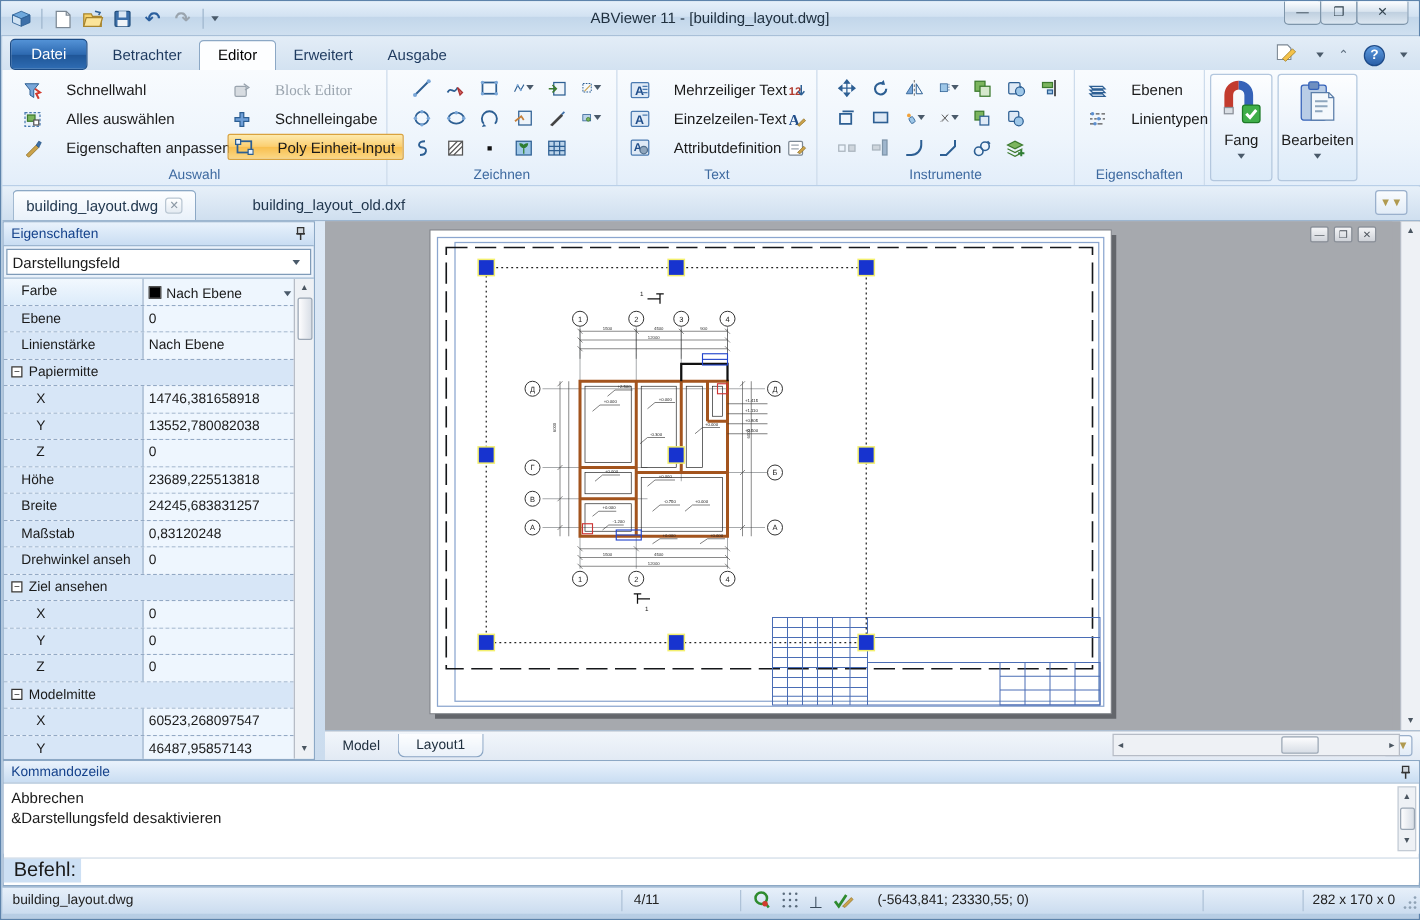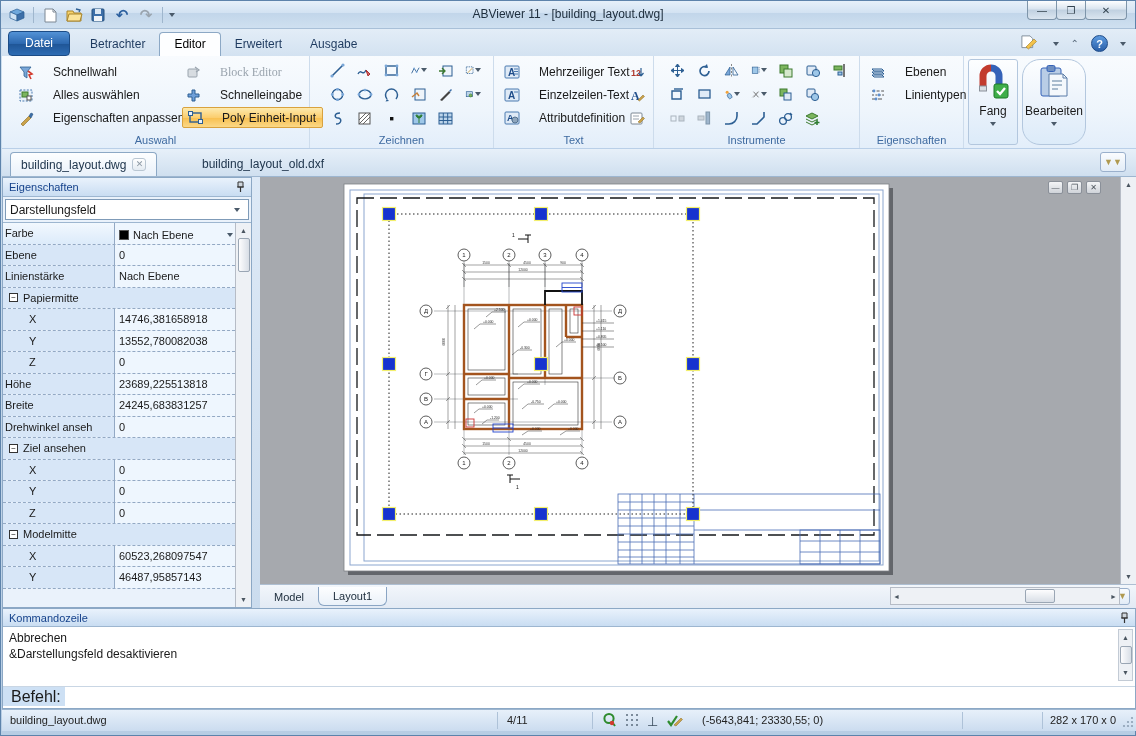--- a/index.html
+++ b/index.html
@@ -70,21 +70,21 @@
   
   .props { width:250px; height:431px; display:flex; flex-direction:column; background:#eaf2fb; border:1px solid #8ca8c5; }
   .phead { height:19px; background:linear-gradient(#e9f2fc,#c9ddf2); border-bottom:1px solid #9db6d0;
     display:flex; align-items:center; justify-content:space-between; padding:0 6px; color:#15428b; font-size:11px; }
   .pcombo { margin:2px 2px; height:21px; border:1px solid #7f9bb8; background:#fff; display:flex; align-items:center;
     justify-content:space-between; padding:0 4px; font-size:12px; }
   .combo-arrow { width:15px; height:15px; display:flex; align-items:center; justify-content:center; }
   .pgrid { flex:1; display:flex; overflow:hidden; border-top:1px solid #9db6d0; }
   .rows { flex:1; display:flex; flex-direction:column; }
   .prow { display:flex; height:21.5px; flex:0 0 21.5px; border-bottom:1px dashed #93a9c4; }
-  .plabel { width:112px; background:#d7e6f7; padding:4px 2px 0 2px; border-right:1px solid #93a9c4;
+  .plabel { width:112px; background:#d7e6f7; padding:4px 2px 0 14px; border-right:1px solid #93a9c4;
     white-space:nowrap; overflow:hidden; }
   .plabel.ind { padding-left:26px; }
   .prow.sel .plabel { background:linear-gradient(#f2f8fe,#dcebfa); }
   .pvalue { flex:1; background:#eef6fe; padding:4px 2px 0 4px; white-space:nowrap; overflow:hidden; }
   .prow.grp .plabel { width:100%; border-right:none; display:flex; align-items:center; gap:5px; padding-top:0; padding-left:6px; }
   .minusbox { width:9px; height:9px; border:1px solid #333; background:#fff; display:inline-flex; align-items:center; justify-content:center;
     font-size:8px; line-height:7px; color:#111; }
   .swatch { display:inline-block; width:10px; height:10px; background:#000; border:1px solid #555; vertical-align:-1px; margin-right:4px; }
   .cellcombo { display:flex; justify-content:space-between; align-items:center; padding-right:2px; }
   .vscroll { width:16px; background:#eef1f5; border-left:1px solid #b6bcc6; display:flex; flex-direction:column; align-items:center; }
@@ -597,21 +597,21 @@
           <path d="M15 4a8 8 0 0 1 8 8v14" fill="none" stroke="#3562b8" stroke-width="7"></path>
           <rect x="3.5" y="22" width="7" height="5" fill="#d9dee4" stroke="#8a9099"></rect>
           <rect x="19.5" y="22" width="7" height="5" fill="#d9dee4" stroke="#8a9099"></rect>
           <rect x="18" y="20" width="14" height="14" rx="2" fill="#3fae49" stroke="#1d7a27"></rect>
           <path d="M21 27l3 3 5-6" fill="none" stroke="#fff" stroke-width="2.4"></path>
         </svg>
       </span>
       <span class="blabel">Fang</span>
       <span class="caret bdd"></span>
     </div>
-    <div class="bigbtn" style="left:1020px; width:64px;border-radius:18px;">
+    <div class="bigbtn" style="left:1020px; width:64px;">
       <span style="margin-top:4px;">
         <svg width="34" height="36" viewBox="0 0 34 36">
           <rect x="4" y="4" width="20" height="28" rx="2" fill="#b9cde6" stroke="#3562b8"></rect>
           <rect x="10" y="1.5" width="8" height="6" rx="1.5" fill="#6f8fc0" stroke="#3562b8"></rect>
           <path d="M12 10h14l4 4v18H12z" fill="#f4f8fc" stroke="#5a7da8"></path>
           <path d="M26 10v4h4" fill="none" stroke="#5a7da8"></path>
           <path d="M15 17h10M15 21h10M15 25h6" stroke="#8fa6bd" stroke-width="1.6"></path>
         </svg>
       </span>
       <span class="blabel">Bearbeiten</span>
@@ -683,20 +683,24 @@
             <div class="plabel ind">Z</div>
               <div class="pvalue">0</div>
           </div>
           <div class="prow">
             <div class="plabel">Höhe</div>
               <div class="pvalue">23689,225513818</div>
           </div>
           <div class="prow">
             <div class="plabel">Breite</div>
               <div class="pvalue">24245,683831257</div>
+          </div>
+          <div class="prow">
+            <div class="plabel">Maßstab</div>
+              <div class="pvalue">0,83120248</div>
           </div>
           <div class="prow">
             <div class="plabel">Drehwinkel anseh</div>
               <div class="pvalue">0</div>
           </div>
           <div class="prow grp">
             <div class="plabel">
                 <span class="minusbox">−</span>
                 <span>Ziel ansehen</span>
               </div>

